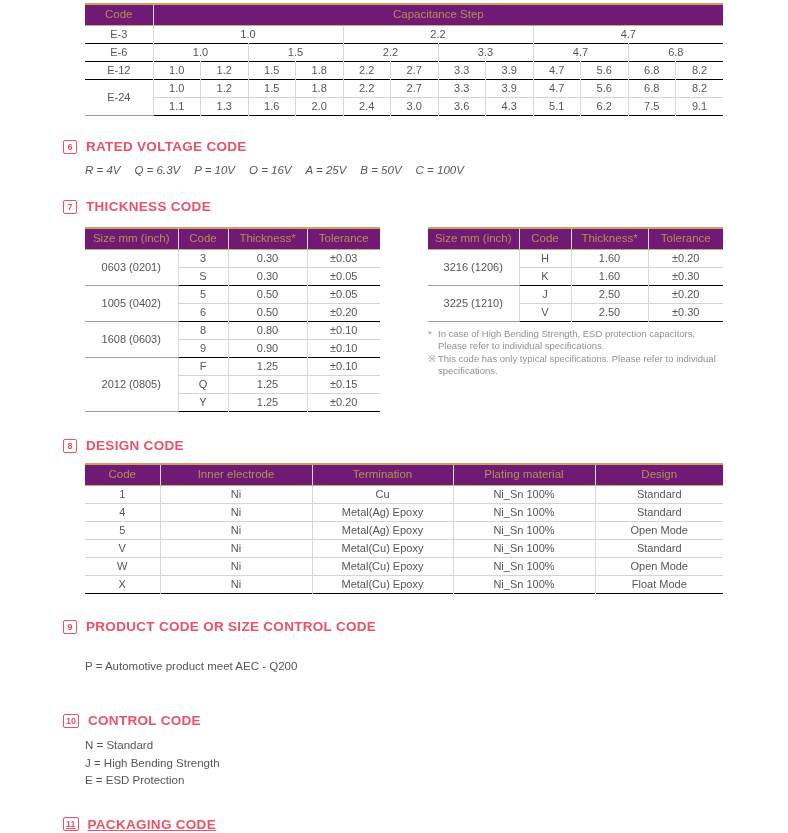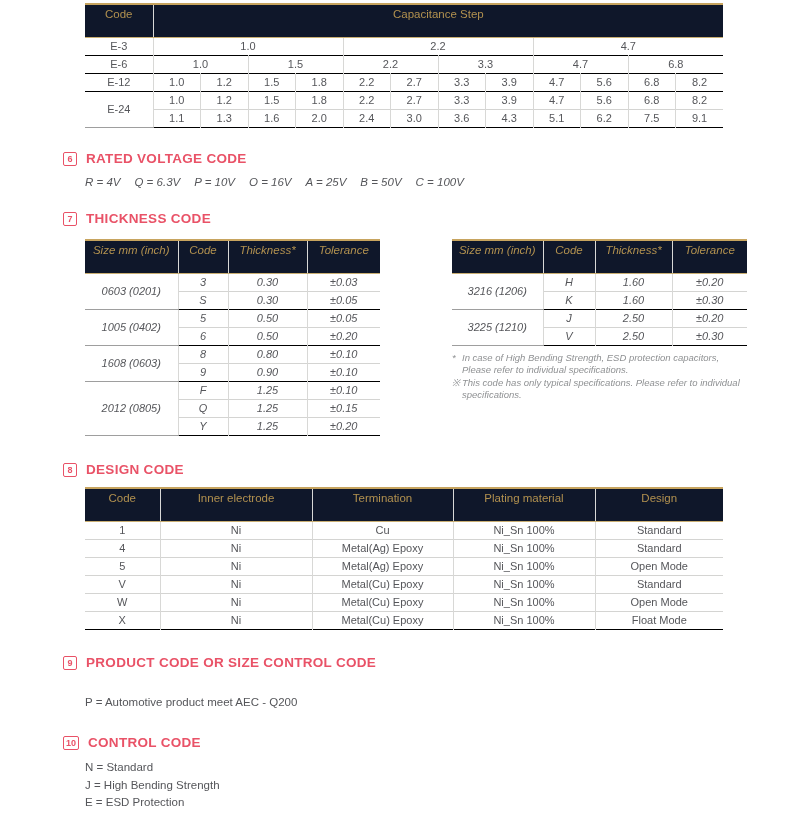--- a/index.html
+++ b/index.html
@@ -11,24 +11,24 @@
   }
   #page { position:relative; width:788px; height:833px; }
 
   
   .tab-host table {
     width:100%; border-collapse:collapse; table-layout:fixed;
     font-size:11px; color:#55565a;
   }
   .tab-host th {
     font-weight:normal; font-size:11.5px;
-    color:#b2914f; background:#0f172a;
+    color:#b2914f; background:#701a75;
     border-top:2px solid #c7a45f;
     border-bottom:1px solid #c9ae72;
-    padding:3px 0 16px; text-align:center;
+    padding:3px 0 4px; text-align:center;
     line-height:13px;
   }
   .tab-host td {
     text-align:center; padding:2px 0 3px; line-height:12px;
     empty-cells:show;
   }
   .tab-host .bl { border-left:1px solid #d8d8d6; }
   .tab-host tr.sep-lt { border-bottom:1px solid #d4d4d2; }
   .tab-host tr.sep-dk { border-bottom:1px solid #000000; }
   .tab-host .gb { border-bottom:1px solid #9e9e9e; }
@@ -56,29 +56,29 @@
   .footnote {
     display:flex; font-size:9.5px; color:#8f9193; line-height:1.3;
   }
   .footnote .mk { flex:none; width:10px; }
 
   
   .cap-wrap   { margin:3px 0 0 85px; width:638px; }
   .sec6       { margin-top:23px; }
   .voltage    { margin-top:10px;font-style:italic; }
   .sec7       { margin-top:23px; }
-  .thick-row  { margin:13px 0 0 85px; display:flex; gap:72px; align-items:flex-start;font-style:italic; }
+  .thick-row  { margin:13px 0 0 85px; display:flex; gap:48px; align-items:flex-start; }
   .thick-col-l{ width:295px; }
   .thick-col-r{ width:295px; }
   .thick-notes{ margin-top:6px; }
   .sec8       { margin-top:26px; }
   .design-wrap{ margin:10px 0 0 85px; width:638px; }
   .sec9       { margin-top:25px; }
   .product-line{ margin-top:26px; }
-  .sec10      { margin-top:27px; }
+  .sec10      { margin-top:41px; }
   .control-list{ margin-top:9px; }
   .sec11      { margin-top:27px;text-decoration:underline; }
   .pack-row   { margin:11px 0 0 85px; display:flex; gap:61px; align-items:flex-start; }
   .pack-col-l { width:282px; }
   .pack-col-r { width:294px; }
 </style>
 </head>
 <body>
 
 <div id="page">

